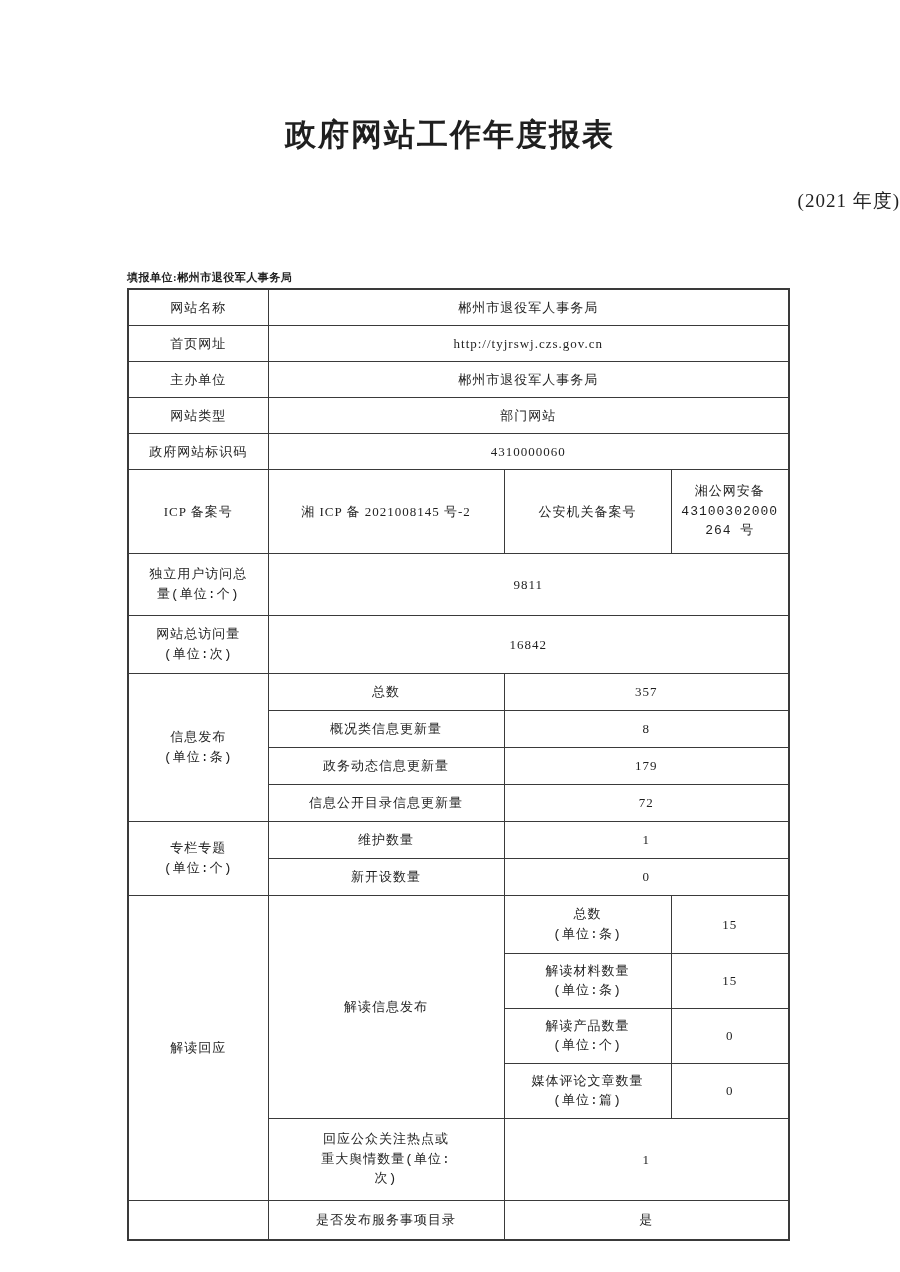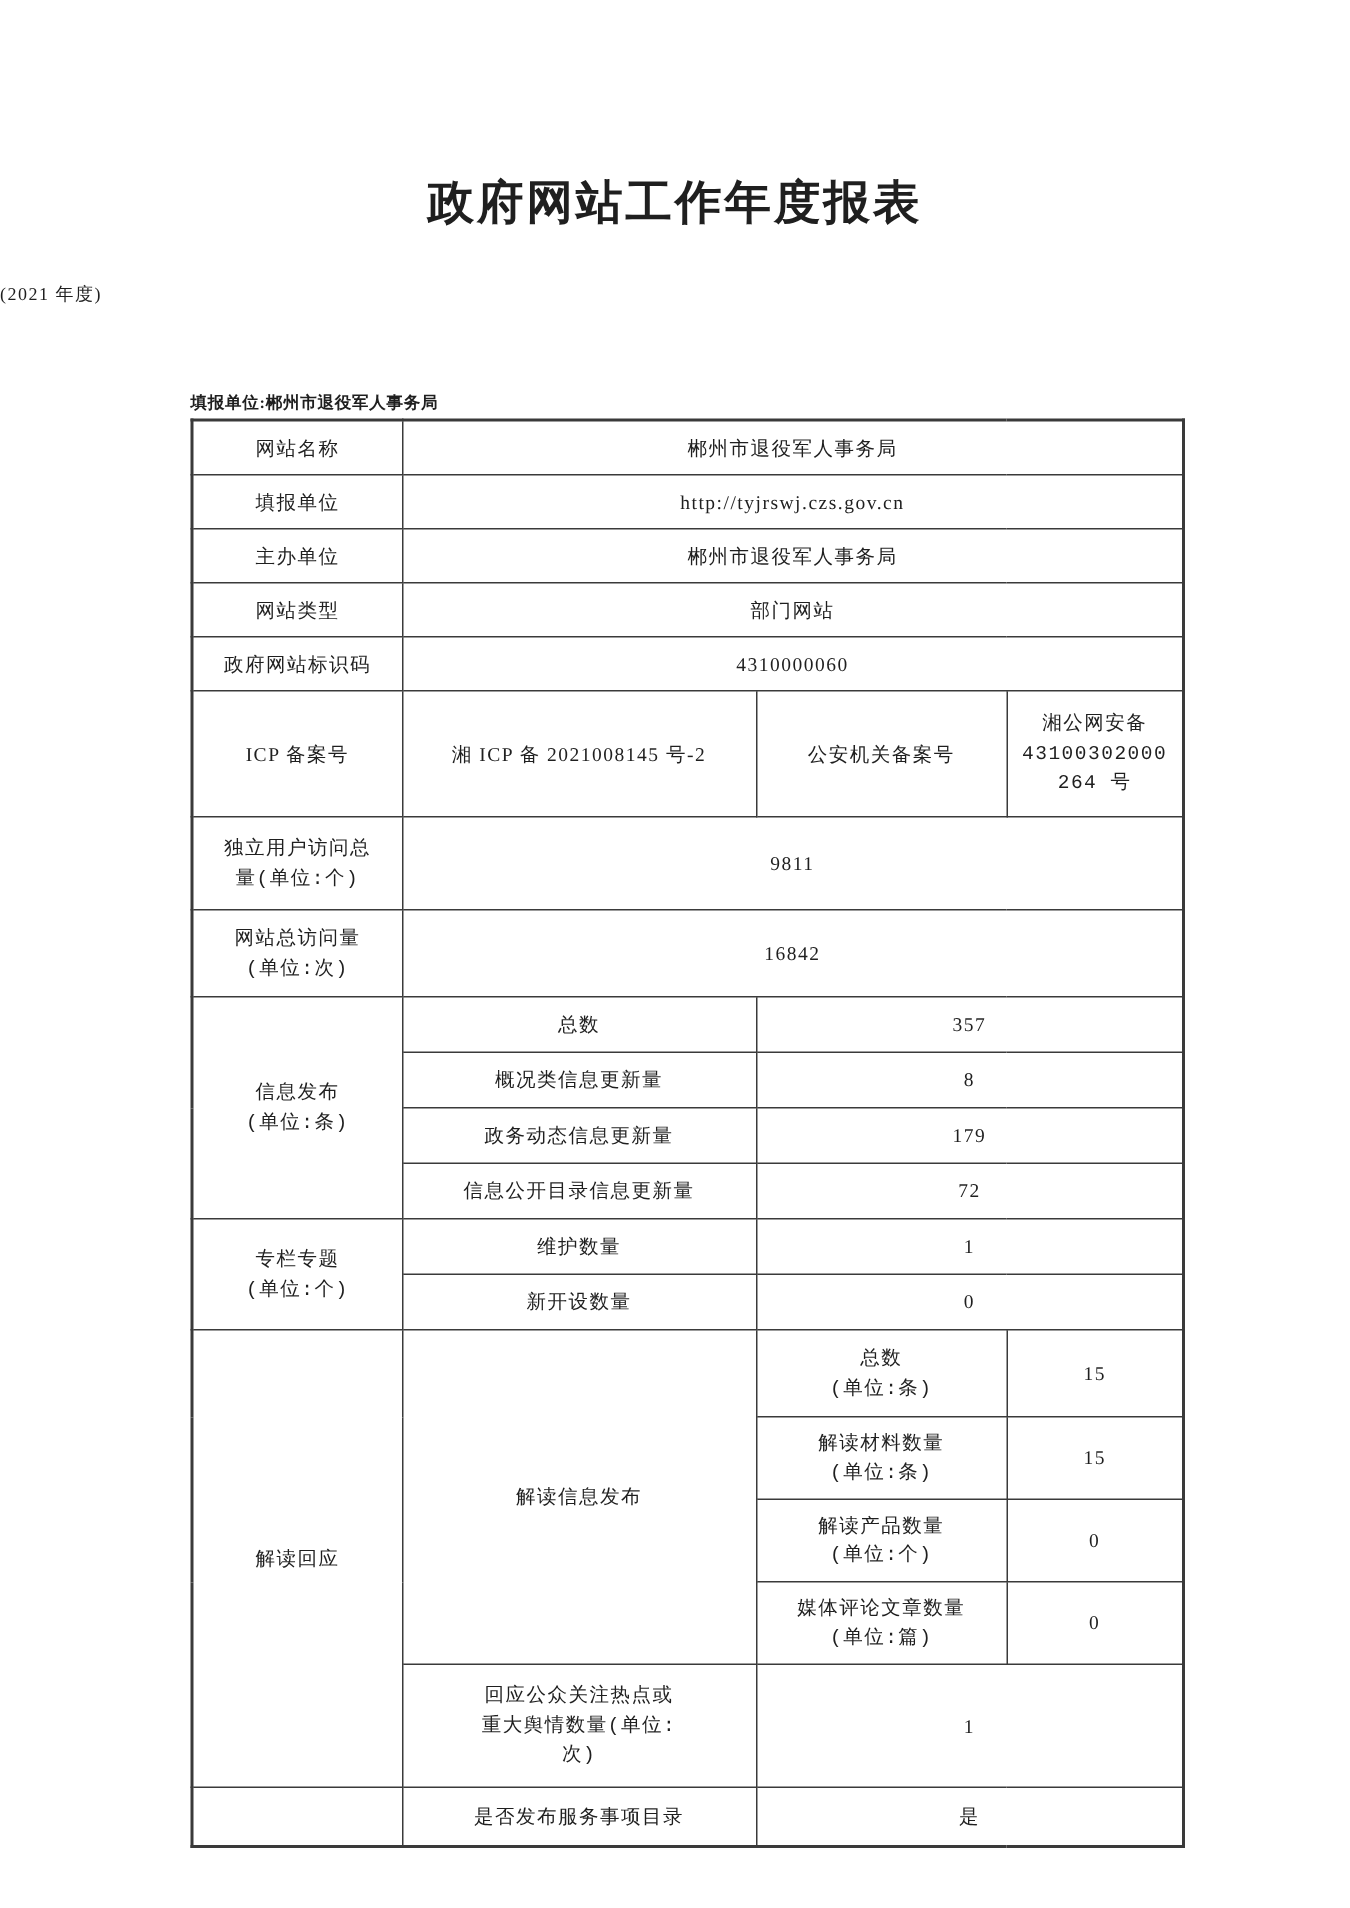--- a/index.html
+++ b/index.html
@@ -17,22 +17,22 @@
   .page-title {
     margin: 118px 0 0 0;
     text-align: center;
     font-size: 31px;
     font-weight: bold;
     letter-spacing: 2px;
     line-height: 1.1;
   }
   .page-subtitle {
     margin-top: 36px;
-    text-align: left;
-    font-size: 12px;
+    text-align: right;
+    font-size: 19px;
     letter-spacing: 1px;
   }
   .reporting-unit {
     margin: 56px 0 3px 127px;
     font-size: 11px;
     font-weight: bold;
     letter-spacing: 0.5px;
   }
   table.report {
     border-collapse: collapse;
@@ -76,21 +76,21 @@
     <col style="width:167px">
     <col style="width:118px">
   </colgroup>
   <tbody>
 
     <tr>
       <td class="rh31">网站名称</td>
       <td colspan="3">郴州市退役军人事务局</td>
     </tr>
     <tr>
-      <td class="rh31">填报单位</td>
+      <td class="rh31">首页网址</td>
       <td colspan="3" class="url-cell">http://tyjrswj.czs.gov.cn</td>
     </tr>
     <tr>
       <td class="rh31">主办单位</td>
       <td colspan="3">郴州市退役军人事务局</td>
     </tr>
     <tr>
       <td class="rh31">网站类型</td>
       <td colspan="3">部门网站</td>
     </tr>

